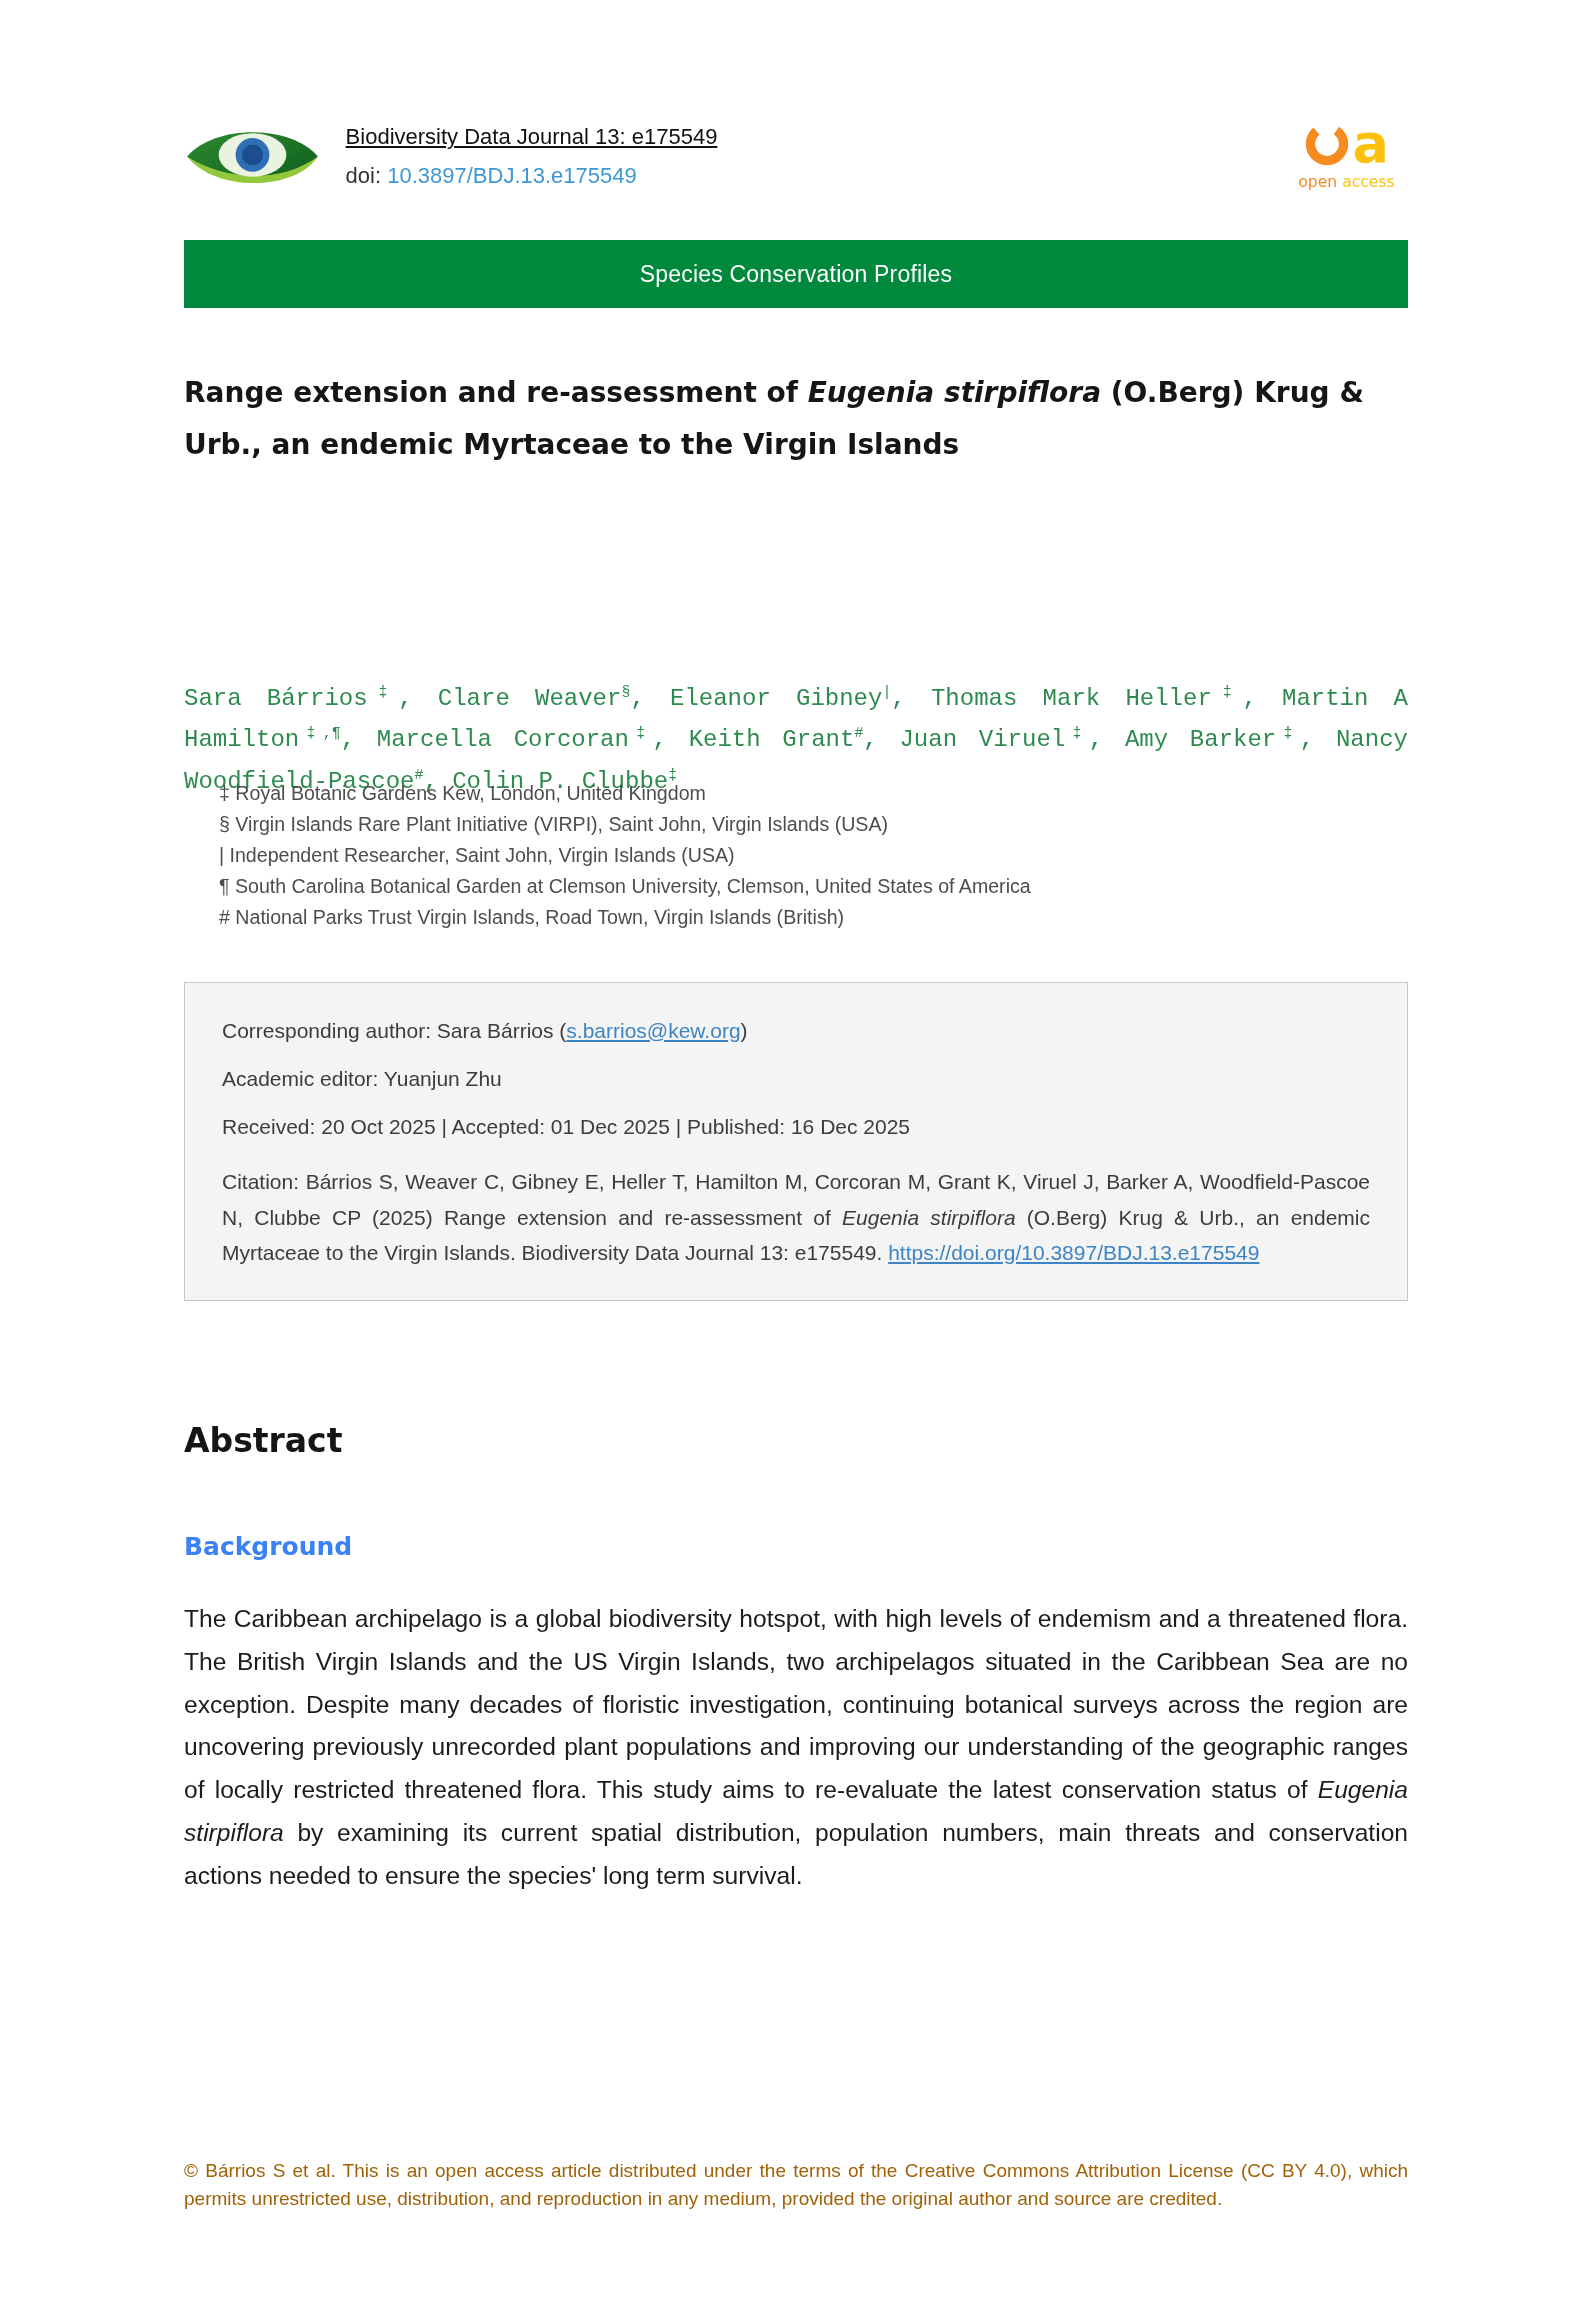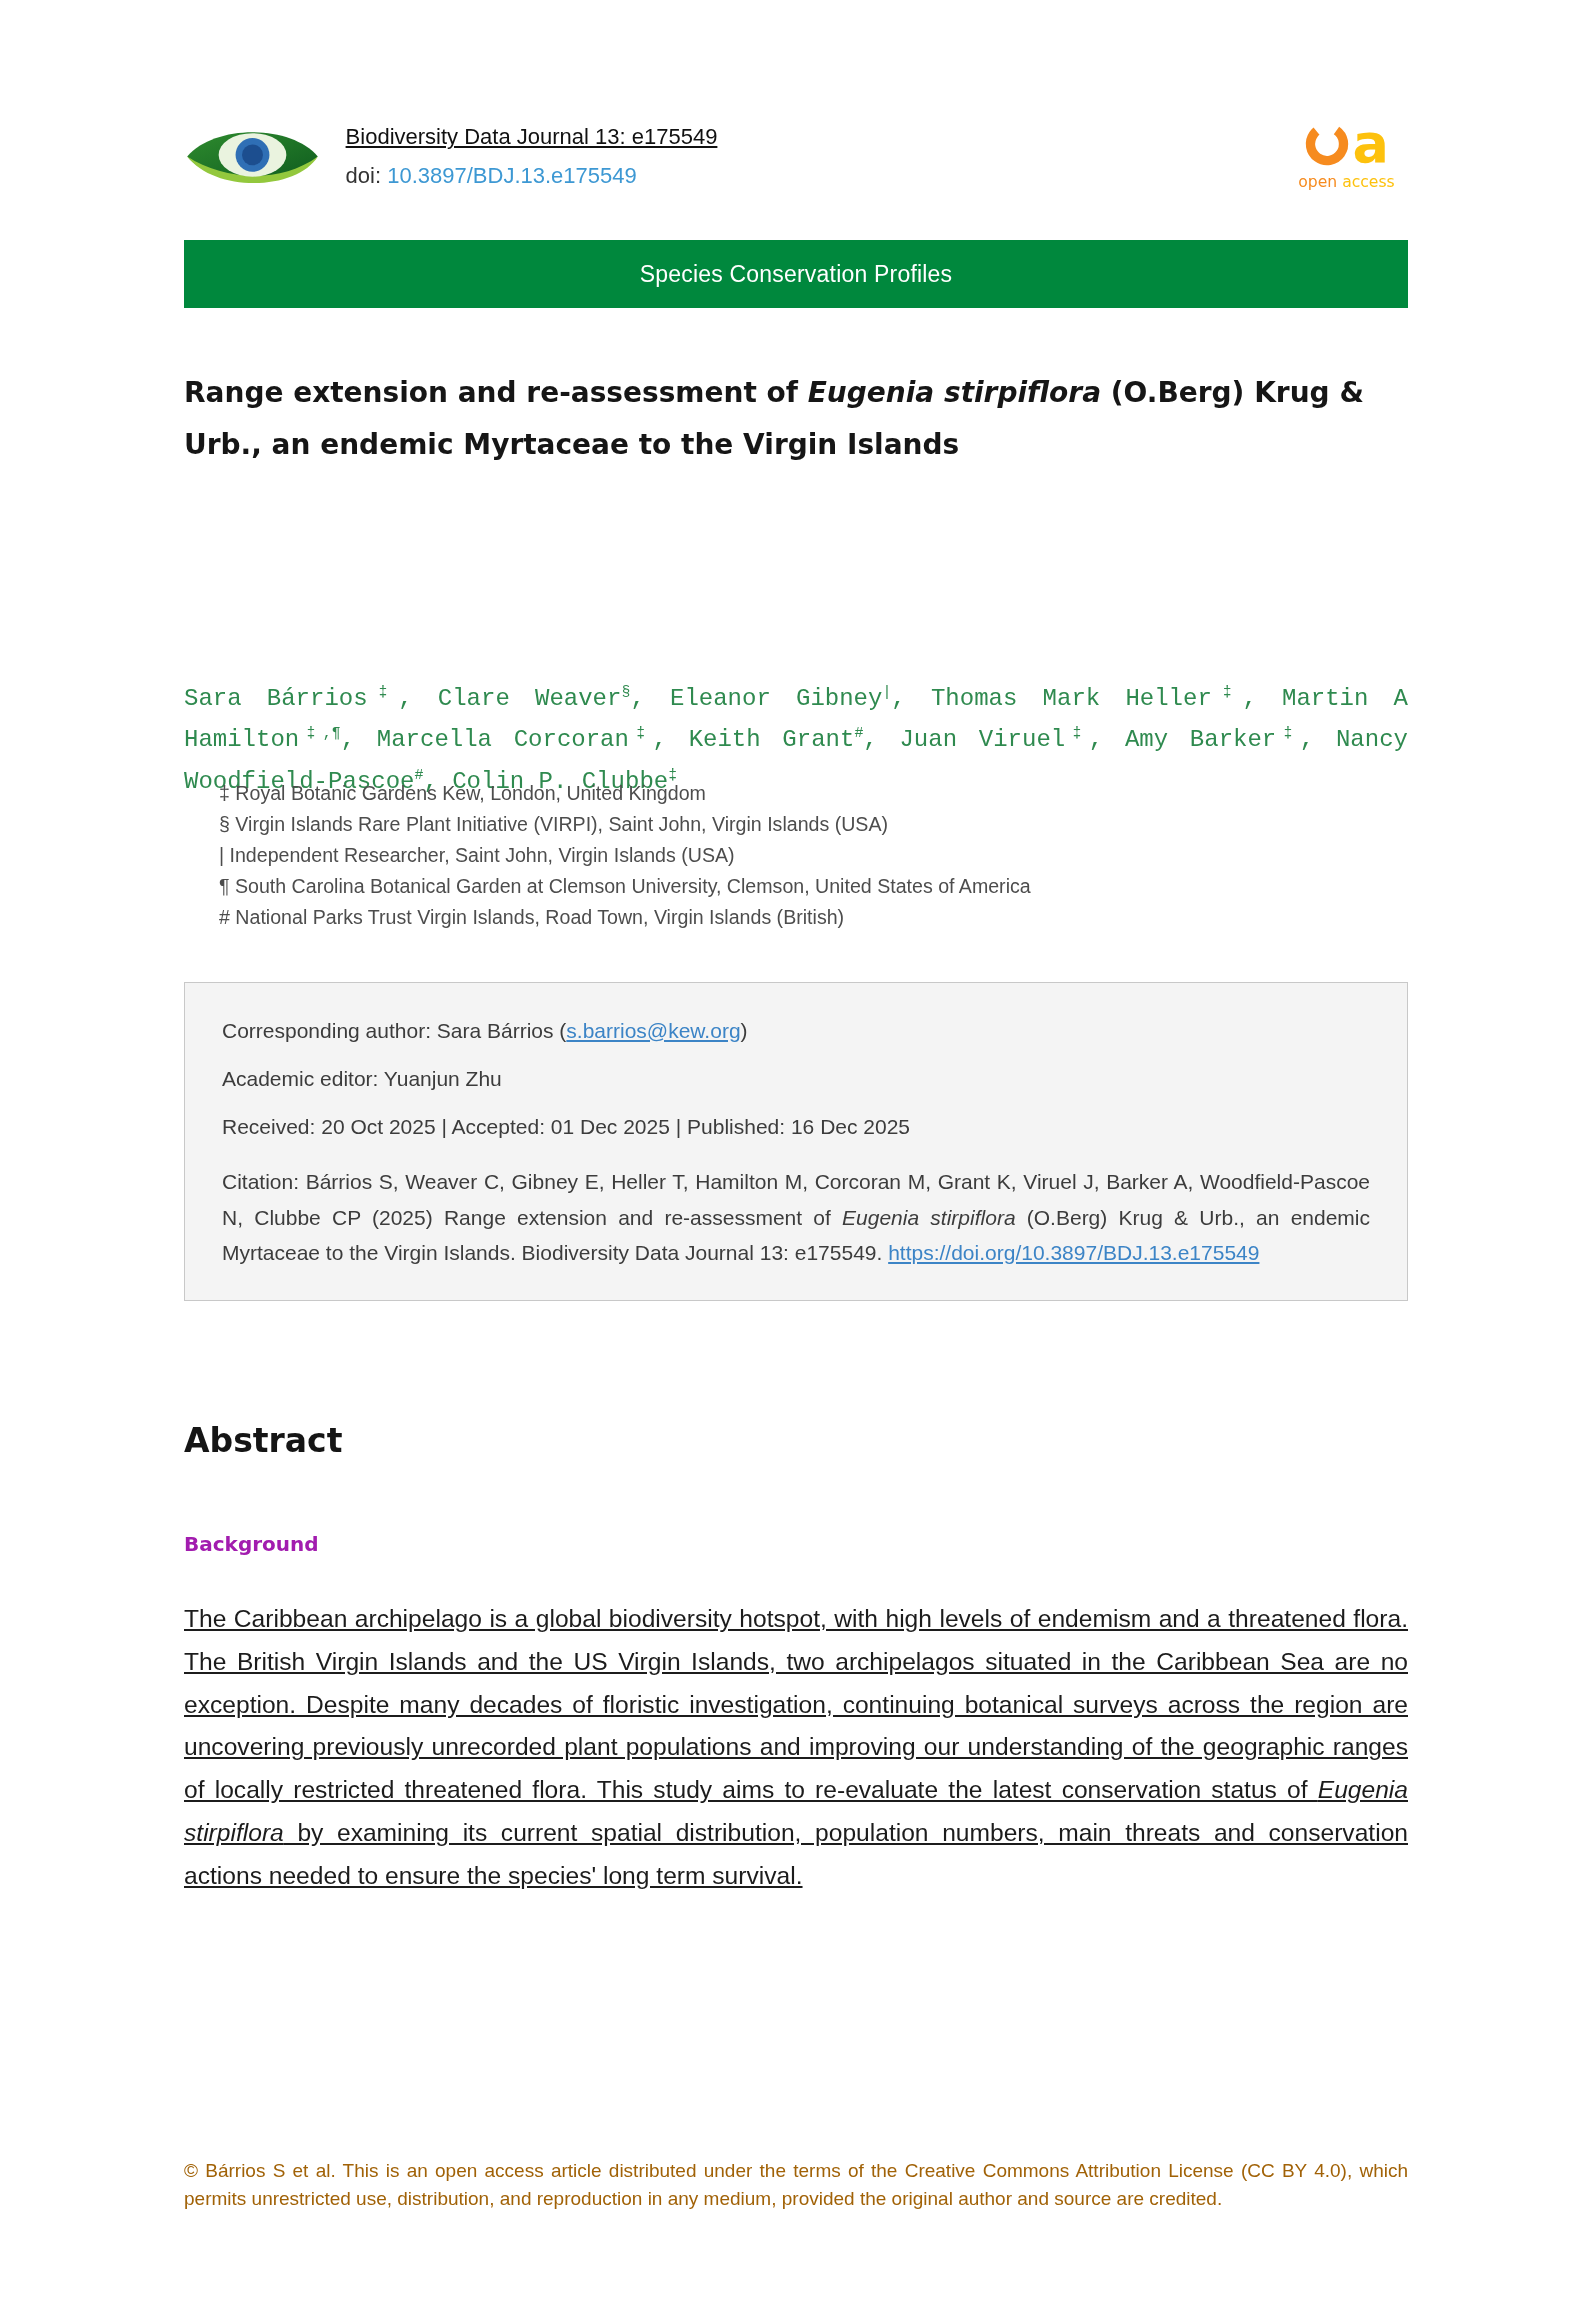--- a/index.html
+++ b/index.html
@@ -55,23 +55,23 @@
     font-size:21px; line-height:1.68; color:#3c3c3c; }
   .infobox p { margin-bottom:13px; }
   .infobox p:last-child { margin-bottom:0;margin-top:20px; }
   .citation { text-align:justify; }
   .blue-link { color:#3C84C6; text-decoration:underline; cursor:pointer; }
 
   
   .abstract-h { position:absolute; top:1421px; left:184px;
     font-family:"DejaVu Sans", sans-serif; font-size:33px; font-weight:bold; color:#151515; }
   .background-h { position:absolute; top:1532px; left:184px;
-    font-family:"DejaVu Sans", sans-serif; font-size:20px; font-weight:bold; color:#a21caf; }
+    font-family:"DejaVu Sans", sans-serif; font-size:25px; font-weight:bold; color:#3b82f6; }
   .body-par { position:absolute; top:1598px; left:184px; right:184px;
-    font-size:24.6px; line-height:1.74; text-align:justify; color:#1c1c1c;text-decoration:underline; }
+    font-size:24.6px; line-height:1.74; text-align:justify; color:#1c1c1c; }
 
   
   .footer { position:absolute; top:2157px; left:184px; right:184px;
     font-size:19px; line-height:1.46; color:#a16207; text-align:justify; }
 </style>
 </head>
 <body>
 
 <div class="page">
 

